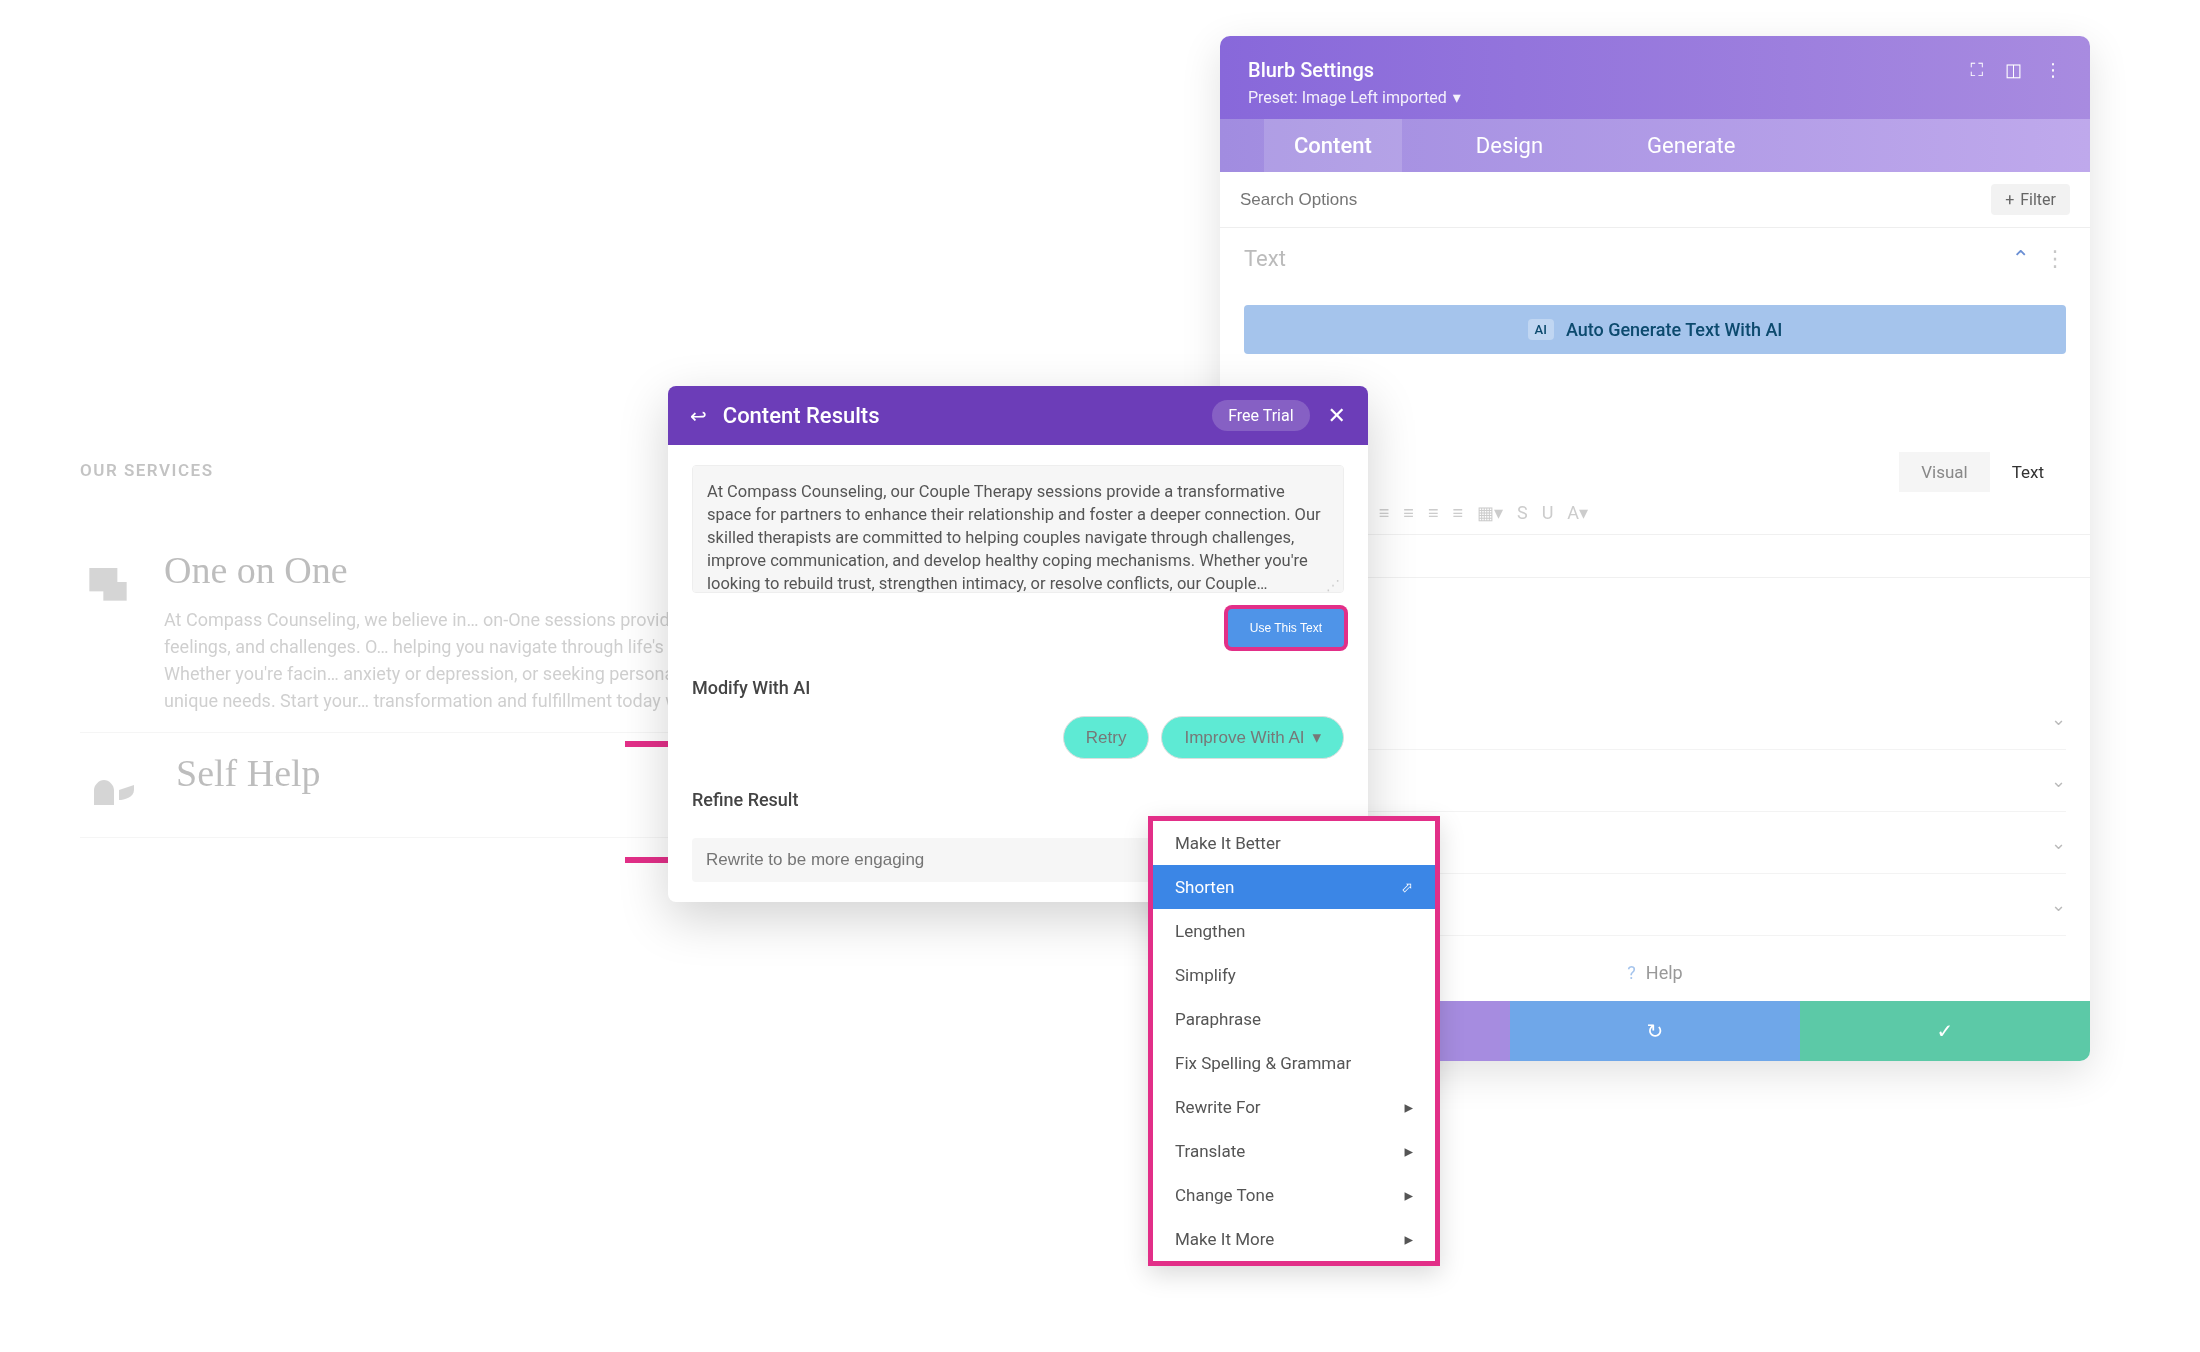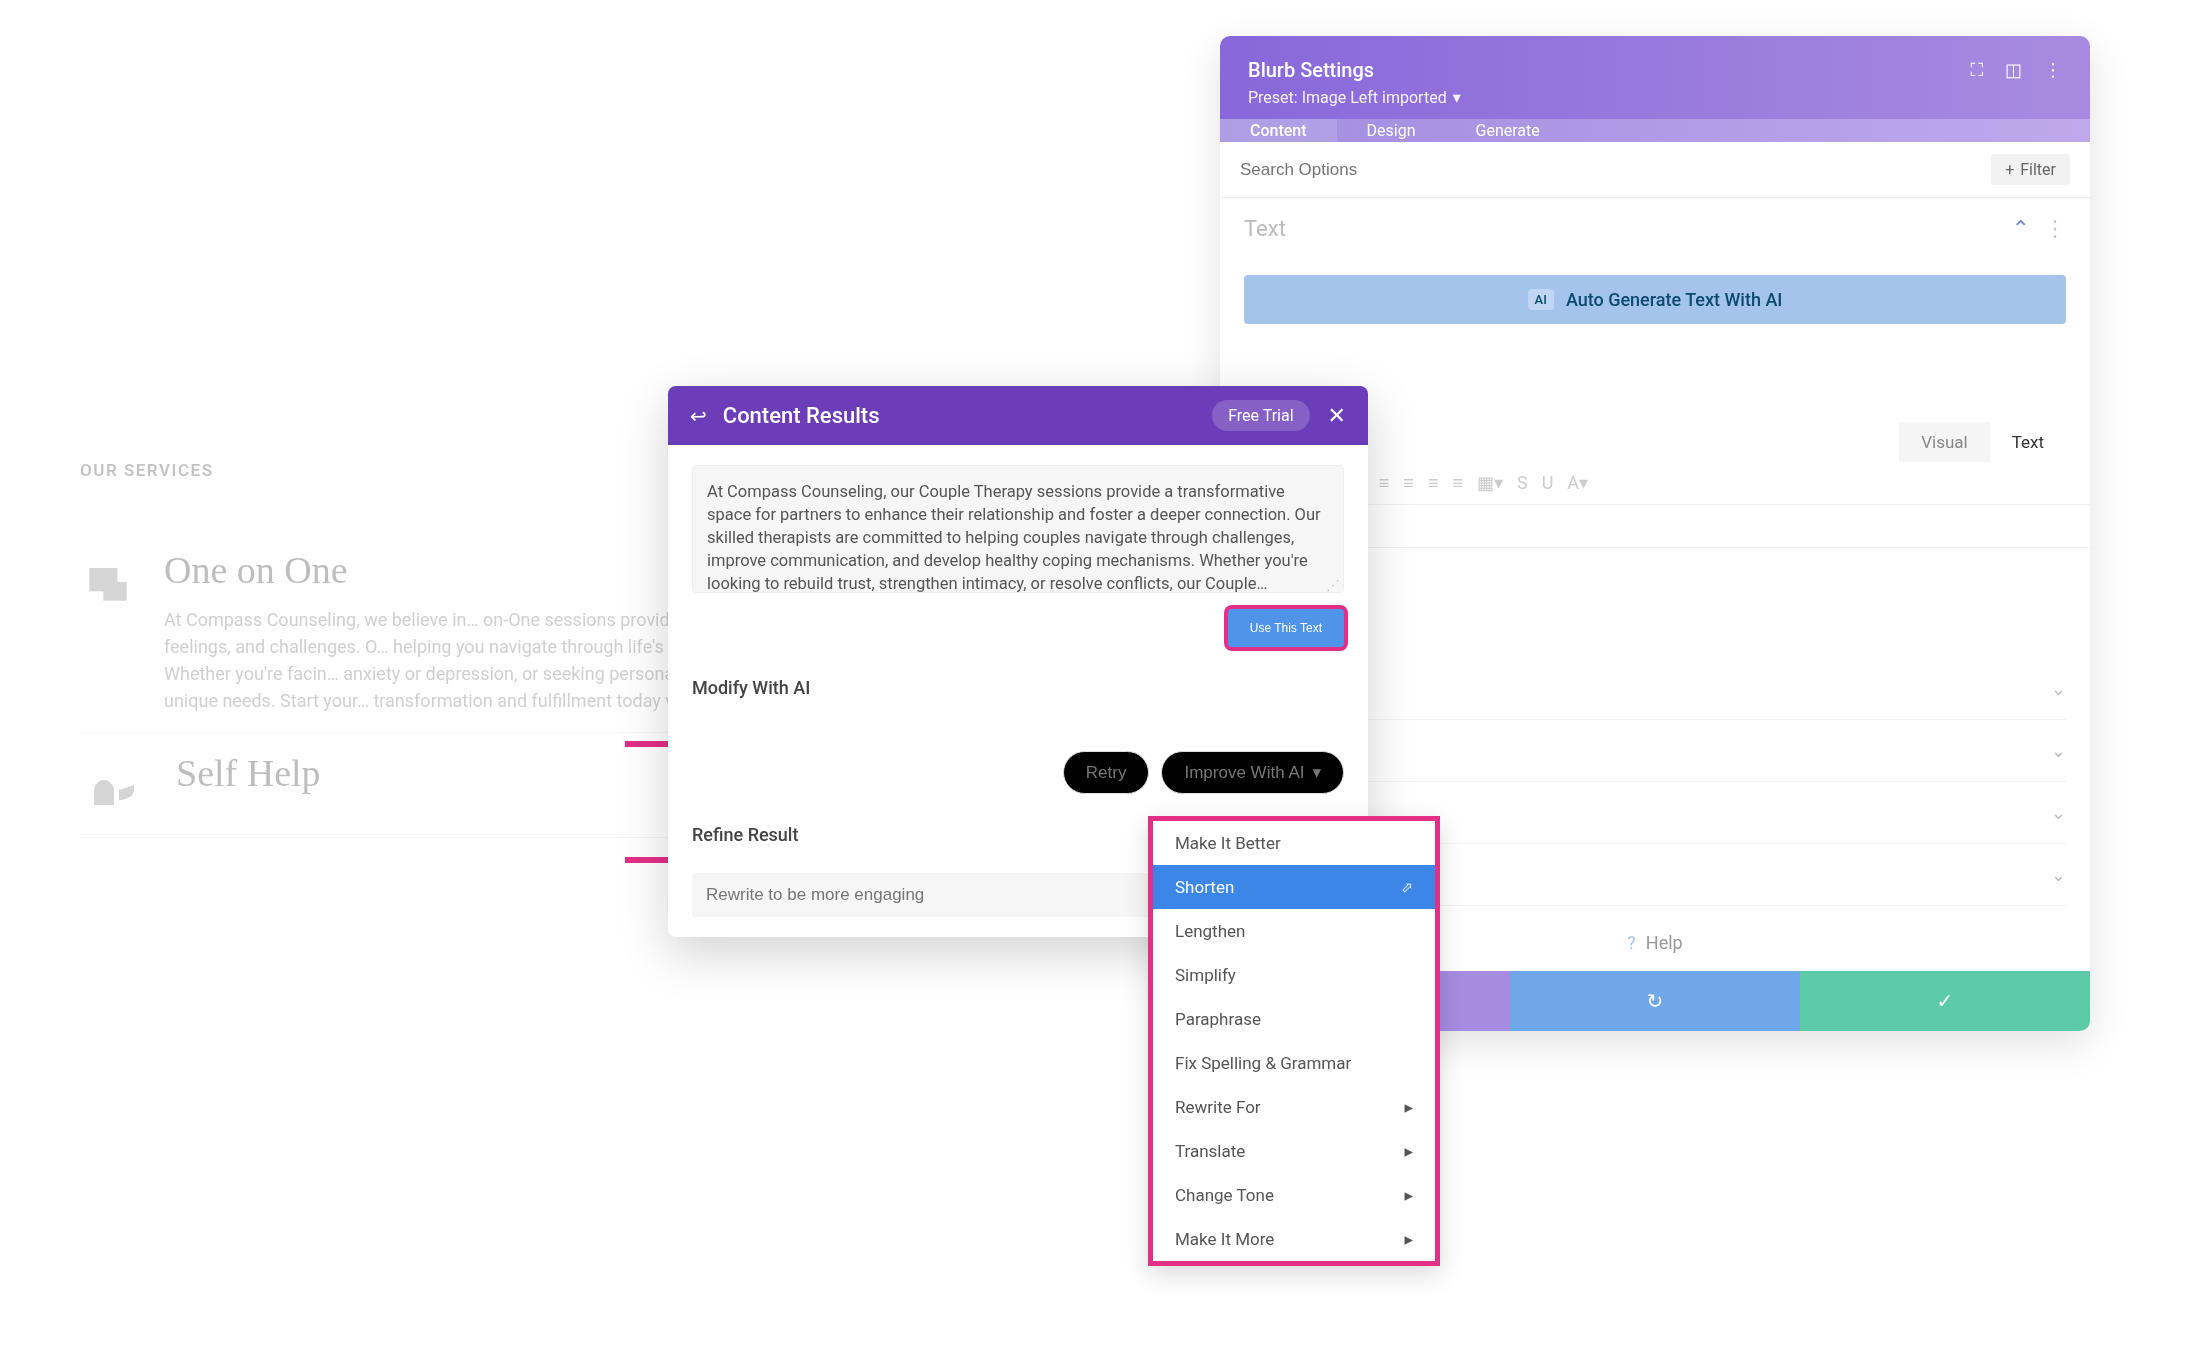--- a/index.html
+++ b/index.html
@@ -14,21 +14,21 @@
 .service-body p { font-size: 18px; line-height: 1.5; color: #777; }
 
 
 .settings-panel { position: absolute; left: 1220px; top: 36px; width: 870px; background: #fff; border-radius: 10px; box-shadow: 0 12px 40px rgba(0,0,0,0.12); overflow: hidden; }
 .sp-header { background: linear-gradient(90deg, #8868da 0%, #a88be0 100%); color: #fff; padding: 22px 28px 12px; }
 .sp-title-row { display:flex; align-items:center; justify-content:space-between; }
 .sp-title { font-size: 20px; font-weight: 500; }
 .sp-icons { display:flex; gap: 22px; font-size: 18px; }
 .sp-preset { font-size:16px; opacity:0.9; margin-top:6px; display:flex; align-items:center; gap:6px; }
 .sp-tabs { display:flex; gap: 0; background: linear-gradient(90deg, #a18ce0, #bfa9ec); }
-.sp-tab { padding: 2px 30px; color: #fff; font-size:16px; cursor:pointer; }
+.sp-tab { padding: 14px 30px; color: #fff; font-size:22px; cursor:pointer;margin-left:44px; }
 .sp-tab.active { background: rgba(255,255,255,0.15); font-weight:500; }
 .sp-search-row { display:flex; align-items:center; justify-content:space-between; padding: 12px 20px; border-bottom: 1px solid #eee; }
 .sp-search-row input { border:none; outline:none; font-size:17px; color:#aaa; background:transparent; flex:1; }
 .sp-filter { background:#f2f2f2; padding:6px 14px; border-radius:4px; font-size:16px; color:#666; display:flex; align-items:center; gap:6px; }
 .sp-section { padding: 18px 24px; }
 .sp-section-title { font-size:22px; color:#bbb; display:flex; justify-content:space-between; align-items:center; }
 .sp-section-actions { display:flex; gap:14px; align-items:center; color:#9a7fd4; }
 .sp-ai-btn { margin: 16px 24px 8px; padding: 14px; background:#a5c4ec; color:#0c4a6e; text-align:center; font-size:18px; font-weight:500; border-radius:4px; display:flex; align-items:center; justify-content:center; gap:12px; }
 .sp-ai-btn .ai-badge { background:rgba(255,255,255,0.3); padding:3px 7px; border-radius:4px; font-size:13px; }
 .sp-editor-tabs { display:flex; justify-content:flex-end; gap:0; padding: 0 24px; margin-top:20px;}
@@ -53,21 +53,21 @@
 .cr-header-right { display:flex; align-items:center; gap:18px; }
 .cr-badge { background:rgba(255,255,255,0.18); padding:6px 16px; border-radius:16px; font-size:16px; }
 .cr-body { padding: 20px 24px; }
 .cr-textarea { width:100%; background:#f6f6f6; border:1px solid #eee; padding:14px; font-size:16.5px; line-height:1.4; color:#555; border-radius:4px; resize:none; height:128px; font-family:inherit; }
 .cr-textarea-wrap { position:relative; }
 .cr-resize { position:absolute; right:4px; bottom:4px; color:#ccc; font-size:14px; pointer-events:none;}
 .cr-use-wrap { display:flex; justify-content:flex-end; margin-top:12px; }
 .cr-use-btn { background:#4f94e8; color:#fff; padding:12px 22px; font-size:12px; border:none; border-radius:4px; cursor:pointer; box-shadow:0 0 0 4px #e22f88; }
 .cr-section-label { font-size:18px; color:#444; margin: 30px 0 18px; font-weight:500;}
 .cr-btn-row { display:flex; justify-content:flex-end; gap:12px; }
-.cr-pill { padding:10px 22px; border:1px solid #ddd; border-radius:24px; background:#000000; font-size:17px; color:#777; cursor:pointer; display:flex; align-items:center; gap:8px;margin-top:35px;}
+.cr-pill { padding:10px 22px; border:1px solid #ddd; border-radius:24px; background:#5eead4; font-size:17px; color:#777; cursor:pointer; display:flex; align-items:center; gap:8px;}
 .cr-input { width:100%; background:#f6f6f6; border:none; padding:12px 14px; font-size:17px; color:#aaa; border-radius:4px; margin-top:10px;}
 
 
 .dropdown { position:absolute; left:1148px; top:816px; width:292px; background:#fff; border:5px solid #e22f88; box-shadow:0 8px 24px rgba(0,0,0,0.15); z-index:20; }
 .dd-item { padding:12px 22px; font-size:17px; color:#555; display:flex; justify-content:space-between; align-items:center; cursor:pointer;}
 .dd-item.highlighted { background:#3b86e6; color:#fff; }
 
 
 .arrow { position:absolute; width:60px; height:12px; }
 .arrow::after { content:''; position:absolute; right:-2px; top:-6px; width:0; height:0; border-left:14px solid #e22f88; border-top:12px solid transparent; border-bottom:12px solid transparent;}

